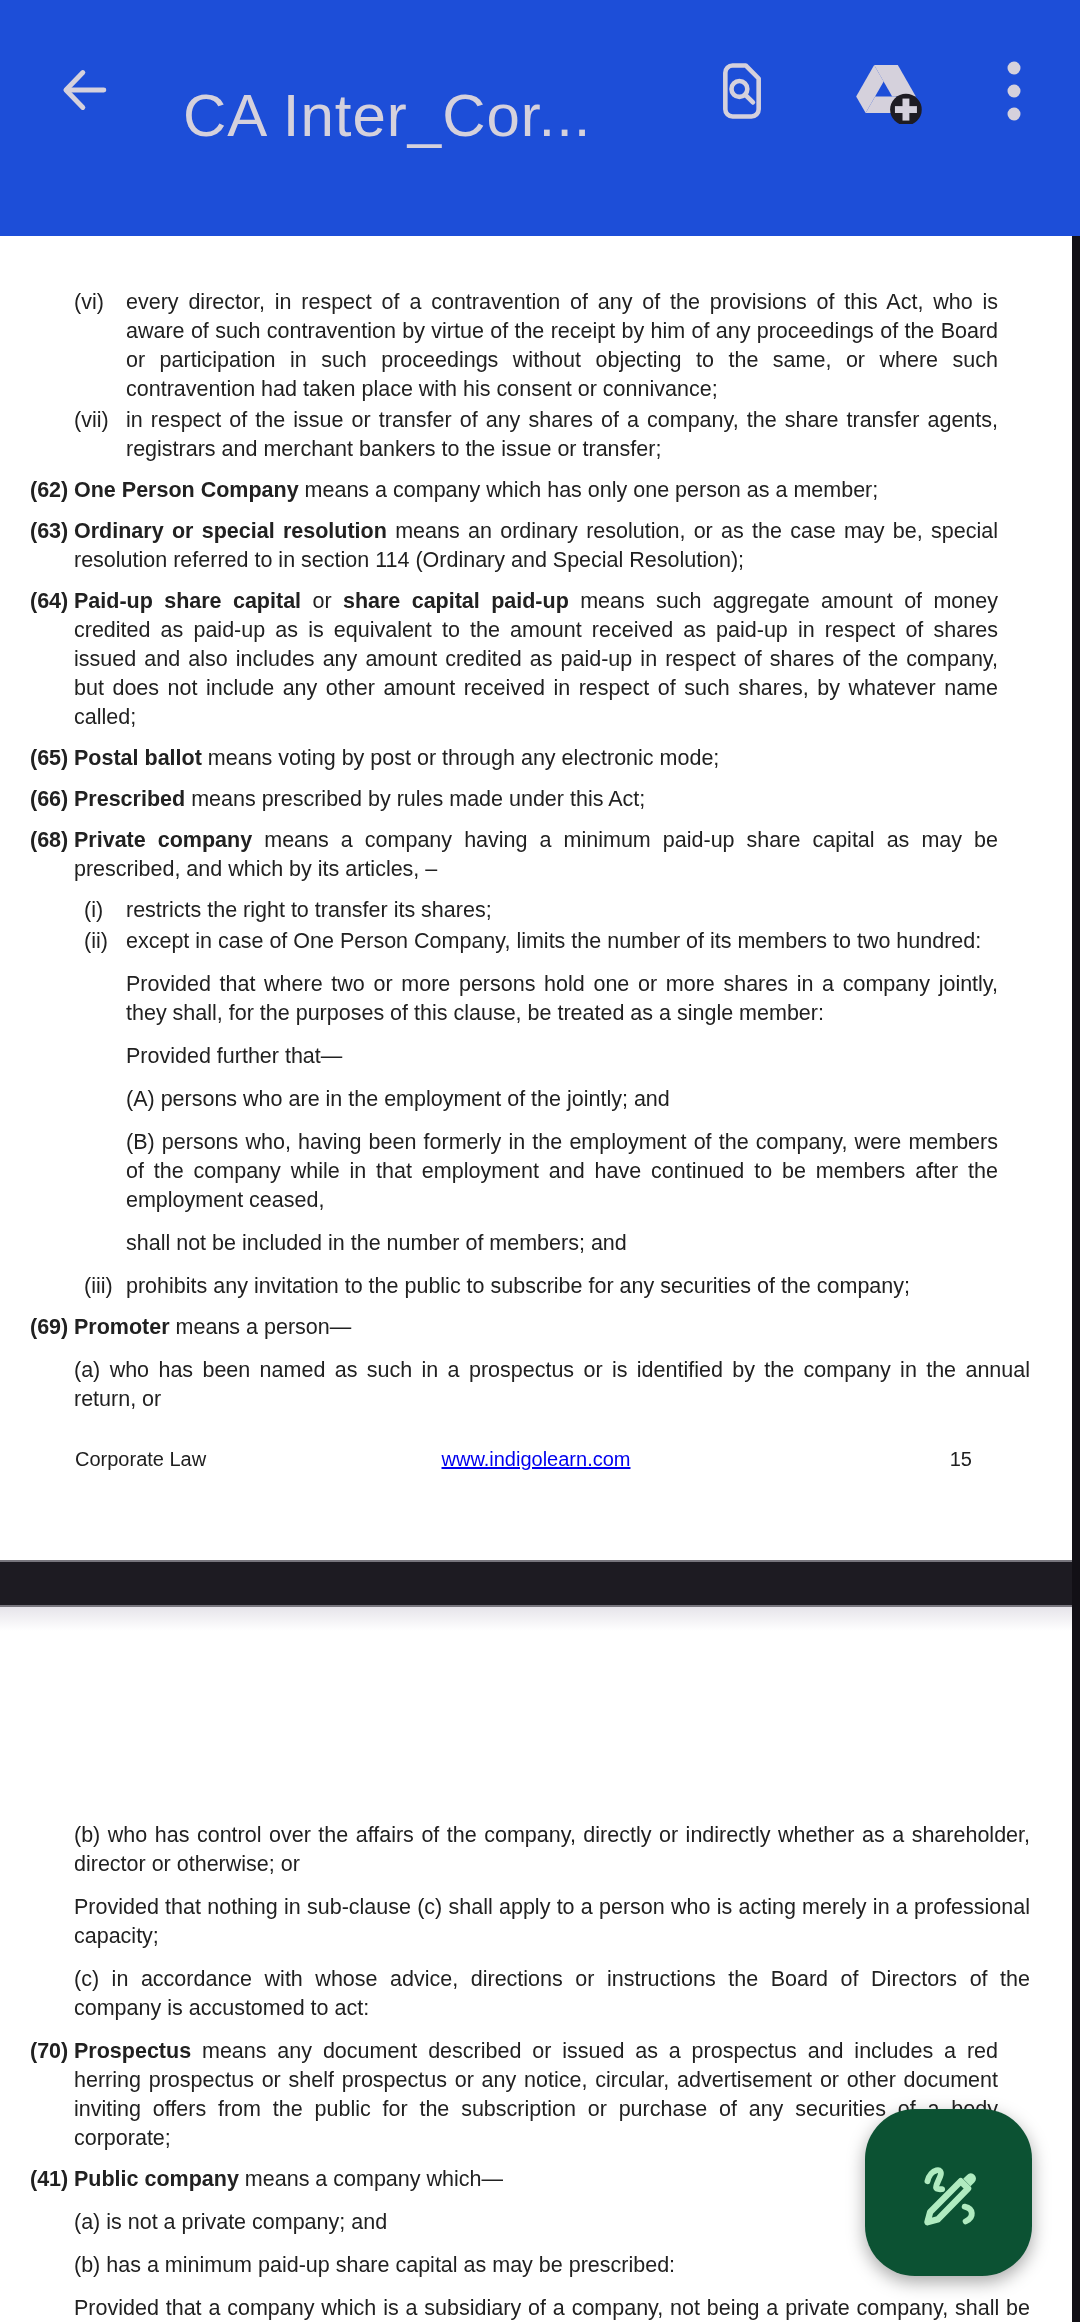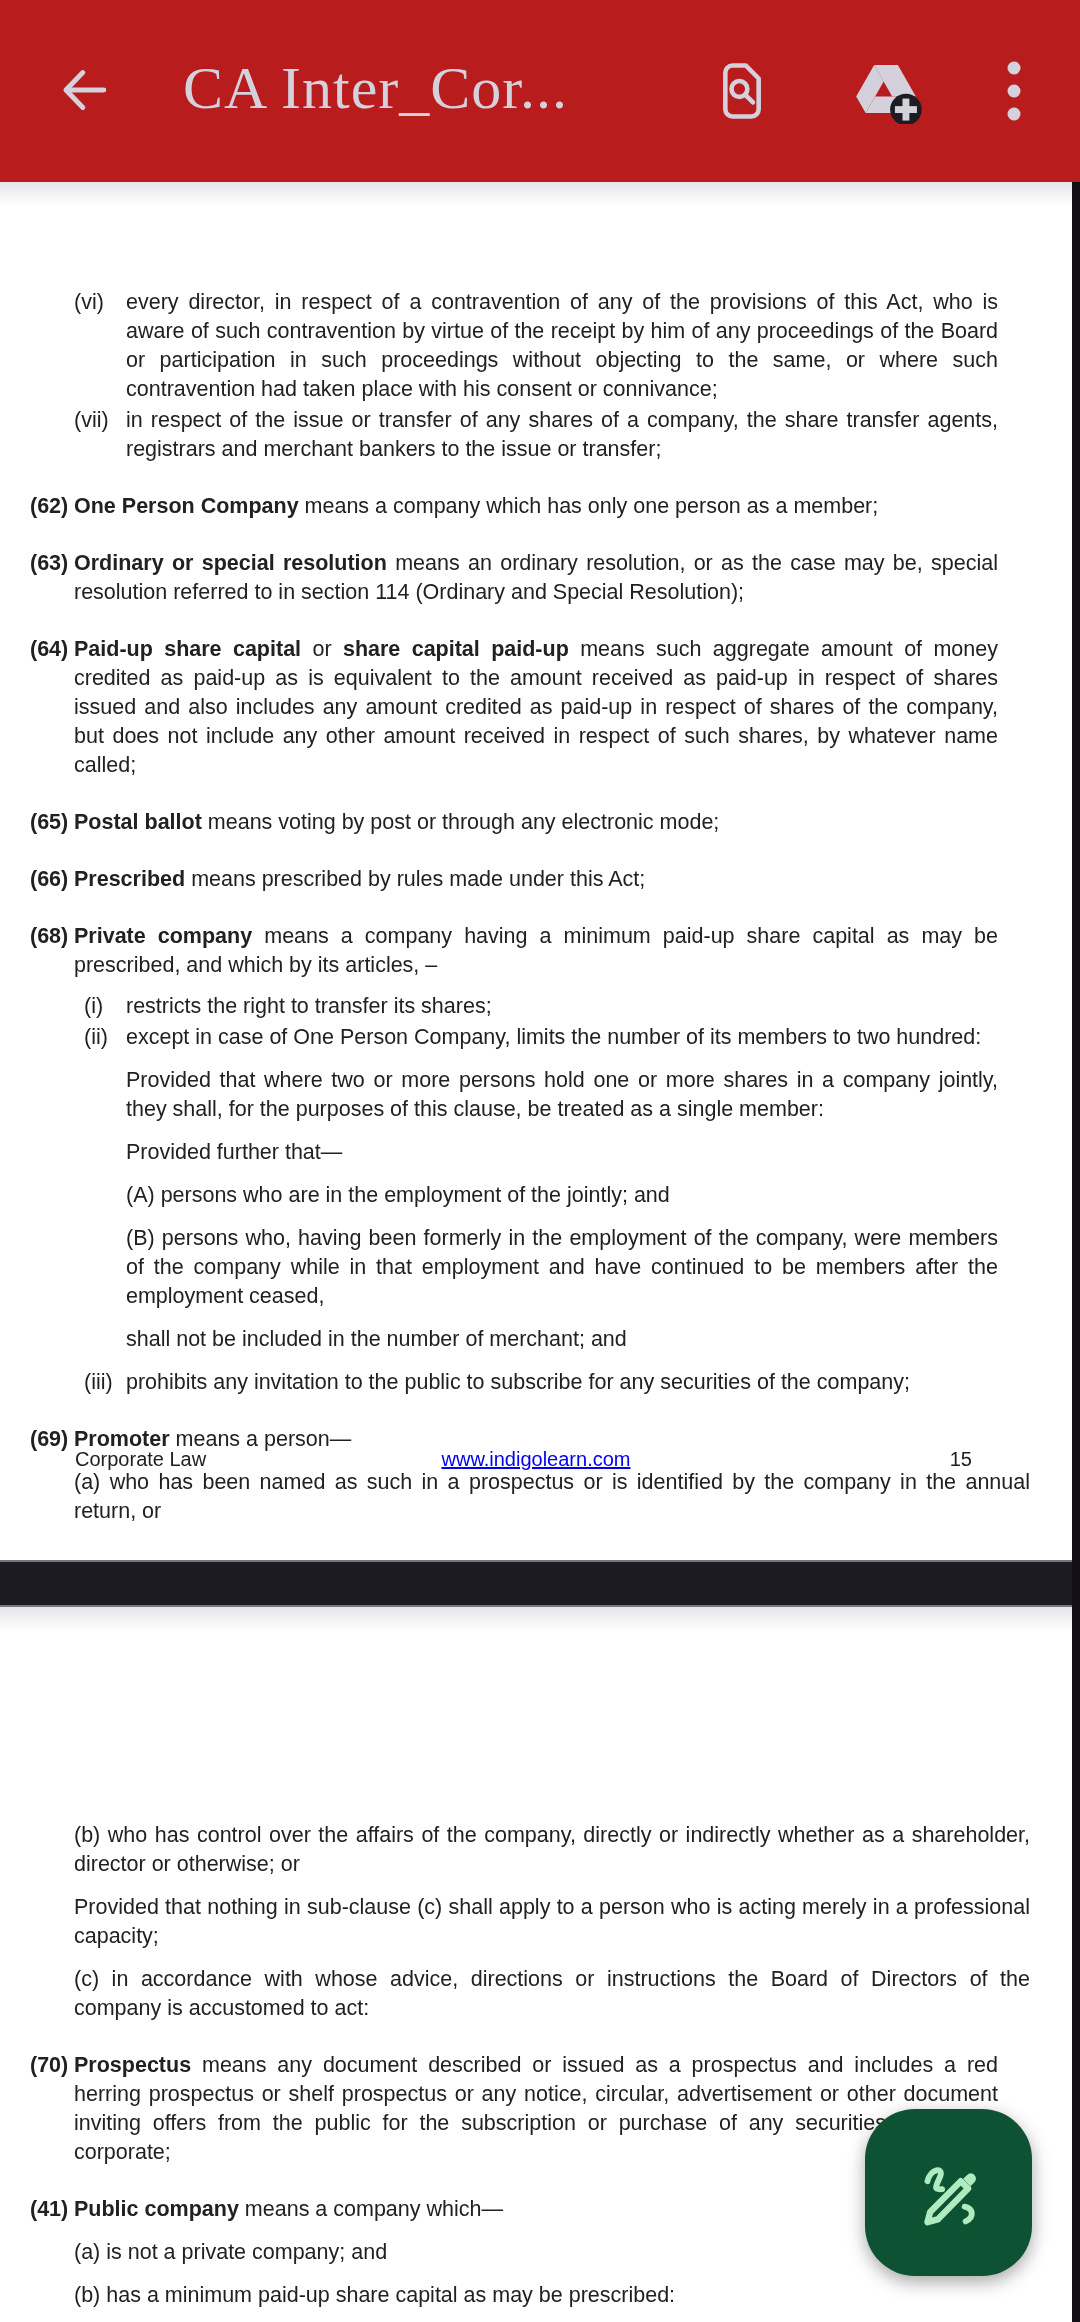--- a/index.html
+++ b/index.html
@@ -5,22 +5,22 @@
   html,body{margin:0;padding:0;}
   body{
     width:1080px;height:2322px;position:relative;overflow:hidden;
     background:#ffffff;
     font-family:"Liberation Sans","DejaVu Sans",sans-serif;
   }
   .screen{position:absolute;inset:0;}
 
   
   .appbar{
-    position:absolute;left:0;top:0;width:1080px;height:182px;
-    background:#b91c1c;z-index:30;font-family:Liberation Serif, serif;
+    position:absolute;left:0;top:0;width:1080px;height:236px;
+    background:#1d4ed8;z-index:30;
   }
   .iconbtn{
     position:absolute;background:none;border:none;padding:0;margin:0;cursor:pointer;
     display:flex;align-items:center;justify-content:center;color:#d5d1dc;
   }
   .btn-back{left:52px;top:58px;width:64px;height:64px;}
   .btn-find{left:712px;top:58px;width:60px;height:66px;}
   .btn-drive{left:845px;top:56px;width:82px;height:70px;}
   .btn-more{left:988px;top:56px;width:52px;height:70px;}
   .appbar-title{
@@ -56,21 +56,21 @@
   .blocks{box-sizing:border-box;}
   .page1 .blocks{padding-top:106px;}
   .page2 .blocks{padding-top:200px;}
   .blk{
     position:relative;text-align:justify;
     font-size:21.5px;line-height:29px;color:#212121;
     margin-bottom:6px;
   }
   .blk .marker{position:absolute;white-space:nowrap;}
   .b{font-weight:700;}
-  .item{margin:28px 74px 12px 74px;}
+  .item{margin:12px 74px 12px 74px;}
   .item>.marker{left:-44px;font-weight:700;}
   .sub1{margin:0 74px 2px 126px;}
   .sub1>.marker{left:-52px;}
   .sub2{margin:0 74px 2px 126px;}
   .sub2>.marker{left:-42px;}
   .p1{margin:14px 74px 14px 126px;}
   .p0{margin:14px 42px 14px 74px;}
 
   
   .pagefooter{
@@ -142,21 +142,21 @@
           <div class="blk item"><span class="marker">(64)</span><span class="b">Paid-up share capital</span><span> or </span><span class="b">share capital paid-up</span><span> means such aggregate amount of money credited as paid-up as is equivalent to the amount received as paid-up in respect of shares issued and also includes any amount credited as paid-up in respect of shares of the company, but does not include any other amount received in respect of such shares, by whatever name called;</span></div>
           <div class="blk item"><span class="marker">(65)</span><span class="b">Postal ballot</span><span> means voting by post or through any electronic mode;</span></div>
           <div class="blk item"><span class="marker">(66)</span><span class="b">Prescribed</span><span> means prescribed by rules made under this Act;</span></div>
           <div class="blk item"><span class="marker">(68)</span><span class="b">Private company</span><span> means a company having a minimum paid-up share capital as may be prescribed, and which by its articles, –</span></div>
           <div class="blk sub2"><span class="marker">(i)</span><span>restricts the right to transfer its shares;</span></div>
           <div class="blk sub2"><span class="marker">(ii)</span><span>except in case of One Person Company, limits the number of its members to two hundred:</span></div>
           <div class="blk p1"><span>Provided that where two or more persons hold one or more shares in a company jointly, they shall, for the purposes of this clause, be treated as a single member:</span></div>
           <div class="blk p1"><span>Provided further that—</span></div>
           <div class="blk p1"><span>(A) persons who are in the employment of the jointly; and</span></div>
           <div class="blk p1"><span>(B) persons who, having been formerly in the employment of the company, were members of the company while in that employment and have continued to be members after the employment ceased,</span></div>
-          <div class="blk p1"><span>shall not be included in the number of merchant; and</span></div>
+          <div class="blk p1"><span>shall not be included in the number of members; and</span></div>
           <div class="blk sub2"><span class="marker">(iii)</span><span>prohibits any invitation to the public to subscribe for any securities of the company;</span></div>
           <div class="blk item"><span class="marker">(69)</span><span class="b">Promoter</span><span> means a person—</span></div>
           <div class="blk p0"><span>(a) who has been named as such in a prospectus or is identified by the company in the annual return, or</span></div>
         </div>
       <div class="pagefooter">
         <span class="f-left">Corporate Law</span>
         <a class="f-link">www.indigolearn.com</a>
         <span class="f-right">15</span>
       </div>
     </section>

